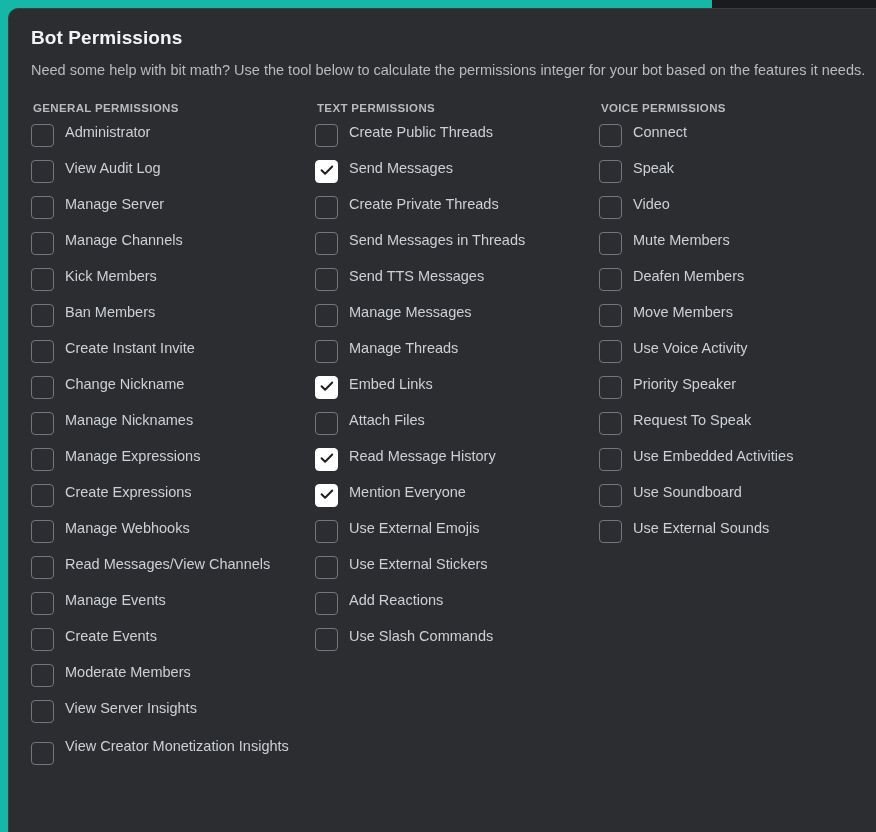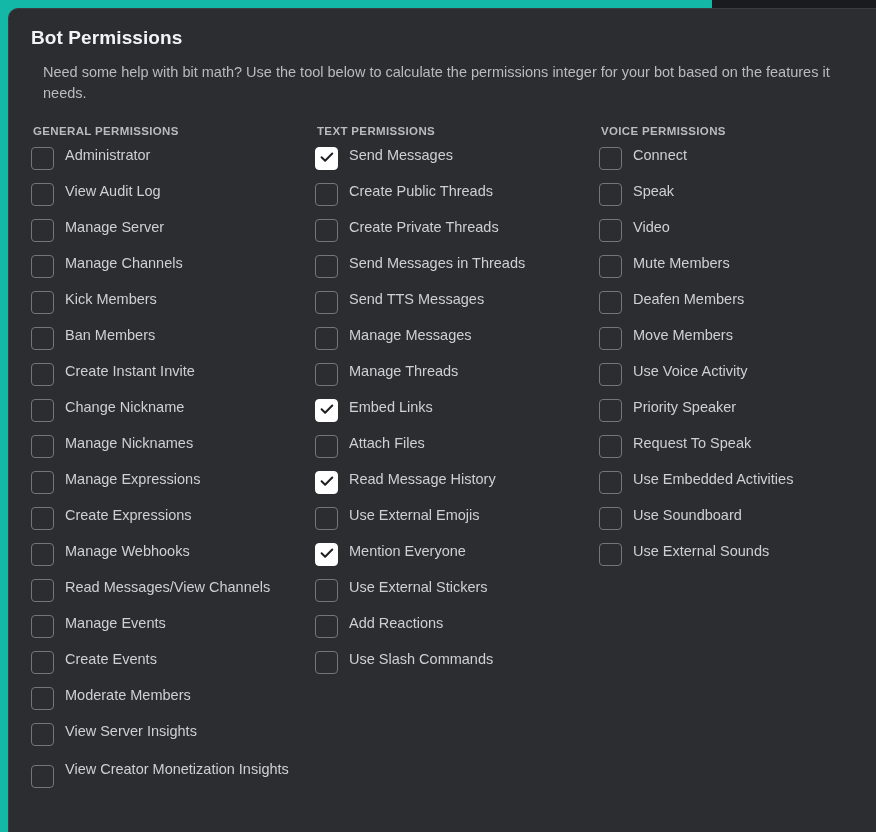--- a/index.html
+++ b/index.html
@@ -44,21 +44,21 @@
     font-weight: bold;
     letter-spacing: .1px;
     margin: 0 0 10px 0;
     line-height: 1.2;
   }
 
   .page-desc {
     color: #b9bbbe;
     font-size: 14.5px;
     line-height: 1.45;
-    margin: 12px;
+    margin: 0;
     max-width: 840px;
   }
 
   .columns {
     display: flex;
     margin-top: 22px;
   }
 
   .col {
     flex: 0 0 auto;
@@ -210,33 +210,33 @@
               <span class="perm-label">View Server Insights</span>
             </div>
             <div class="perm-row wrap">
               <span class="checkbox"></span>
               <span class="perm-label">View Creator Monetization Insights</span>
             </div>
           </div>
           <div class="col col-text">
             <div class="col-header">TEXT PERMISSIONS</div>
             <div class="perm-row">
+              <span class="checkbox"></span>
+              <span class="perm-label">Create Public Threads</span>
+            </div>
+            <div class="perm-row">
               <span class="checkbox checked">
                 <span class="tick"><svg width="15" height="15" viewBox="0 0 16 16" aria-hidden="true">
                     <path d="M2.2 8.3 L6.0 12.0 L13.6 4.3" fill="none" stroke="#1e1f22" stroke-width="2.1" stroke-linecap="round" stroke-linejoin="round"></path>
                   </svg></span>
               </span>
               <span class="perm-label">Send Messages</span>
             </div>
             <div class="perm-row">
               <span class="checkbox"></span>
-              <span class="perm-label">Create Public Threads</span>
-            </div>
-            <div class="perm-row">
-              <span class="checkbox"></span>
               <span class="perm-label">Create Private Threads</span>
             </div>
             <div class="perm-row">
               <span class="checkbox"></span>
               <span class="perm-label">Send Messages in Threads</span>
             </div>
             <div class="perm-row">
               <span class="checkbox"></span>
               <span class="perm-label">Send TTS Messages</span>
             </div>
@@ -262,33 +262,33 @@
             </div>
             <div class="perm-row">
               <span class="checkbox checked">
                 <span class="tick"><svg width="15" height="15" viewBox="0 0 16 16" aria-hidden="true">
                     <path d="M2.2 8.3 L6.0 12.0 L13.6 4.3" fill="none" stroke="#1e1f22" stroke-width="2.1" stroke-linecap="round" stroke-linejoin="round"></path>
                   </svg></span>
               </span>
               <span class="perm-label">Read Message History</span>
             </div>
             <div class="perm-row">
-              <span class="checkbox"></span>
-              <span class="perm-label">Use External Emojis</span>
-            </div>
-            <div class="perm-row">
               <span class="checkbox checked">
                 <span class="tick"><svg width="15" height="15" viewBox="0 0 16 16" aria-hidden="true">
                     <path d="M2.2 8.3 L6.0 12.0 L13.6 4.3" fill="none" stroke="#1e1f22" stroke-width="2.1" stroke-linecap="round" stroke-linejoin="round"></path>
                   </svg></span>
               </span>
               <span class="perm-label">Mention Everyone</span>
             </div>
             <div class="perm-row">
               <span class="checkbox"></span>
+              <span class="perm-label">Use External Emojis</span>
+            </div>
+            <div class="perm-row">
+              <span class="checkbox"></span>
               <span class="perm-label">Use External Stickers</span>
             </div>
             <div class="perm-row">
               <span class="checkbox"></span>
               <span class="perm-label">Add Reactions</span>
             </div>
             <div class="perm-row">
               <span class="checkbox"></span>
               <span class="perm-label">Use Slash Commands</span>
             </div>

